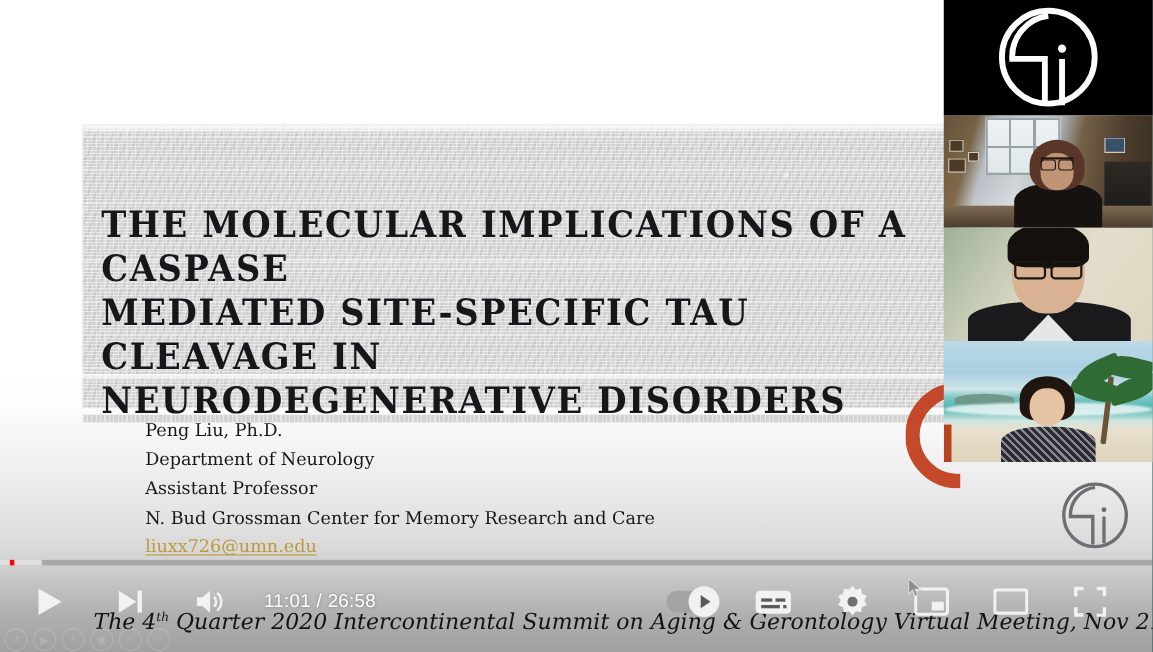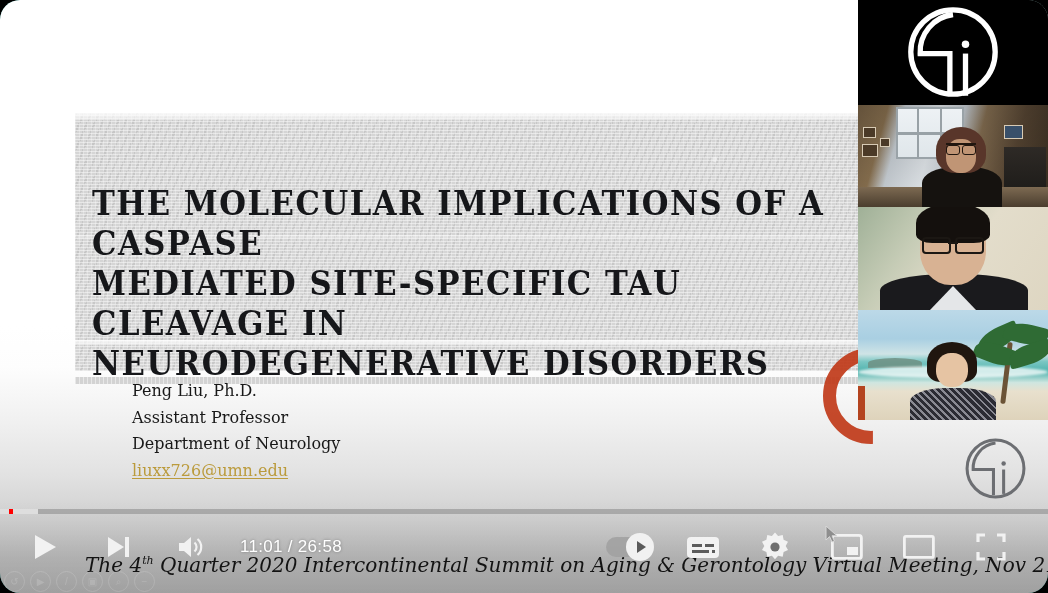--- a/index.html
+++ b/index.html
@@ -5,21 +5,21 @@
   * { margin:0; padding:0; box-sizing:border-box; }
   html,body{ background:#000; }
   body{
     font-family:"Liberation Sans", sans-serif;
     width:1048px; height:593px; overflow:hidden; position:relative;
   }
 
   
   #player{
     position:absolute; inset:0; width:1048px; height:593px;
-    overflow:hidden; background:#0f766e;border-radius:20px;
+    overflow:hidden; background:#0f766e;
   }
 
   
   #slide{
     position:absolute; left:0; top:0; width:1048px; height:593px;
     background:linear-gradient(to bottom,
        #ffffff 0%, #ffffff 55%, #fdfdfd 62%,
        #f2f2f2 70%, #e2e2e2 80%, #cfcfcf 88%,
        #bcbcbc 94%, #b2b2b2 100%);
   }
@@ -357,22 +357,23 @@
       <div class="band-line bl3"></div>
     </div>
     <div class="band-bottom"></div>
 
     <div id="title">THE MOLECULAR IMPLICATIONS OF A CASPASE
 MEDIATED SITE-SPECIFIC TAU CLEAVAGE IN
 NEURODEGENERATIVE DISORDERS</div>
 
     <div id="authors">
       <div class="line">Peng Liu, Ph.D.</div>
+      <div class="line">Department of Neurology</div>
       <div class="line">Assistant Professor</div>
-      <div class="line">Department of Neurology</div>
+      <div class="line">N. Bud Grossman Center for Memory Research and Care</div>
       <div class="line mail">liuxx726@umn.edu</div>
     </div>
 
     <div id="footer-line"><span>The 4</span><sup>th</sup><span> Quarter 2020 Intercontinental Summit on Aging &amp; Gerontology Virtual Meeting, Nov 21 2020</span></div>
 
     <div id="orange-ring"></div>
 
     <div id="si-watermark">
       <svg viewBox="0 0 64 64" width="65" height="65" aria-hidden="true">
         <circle cx="32" cy="32" r="28" fill="none" stroke="#6c6e72" stroke-width="3"></circle>

